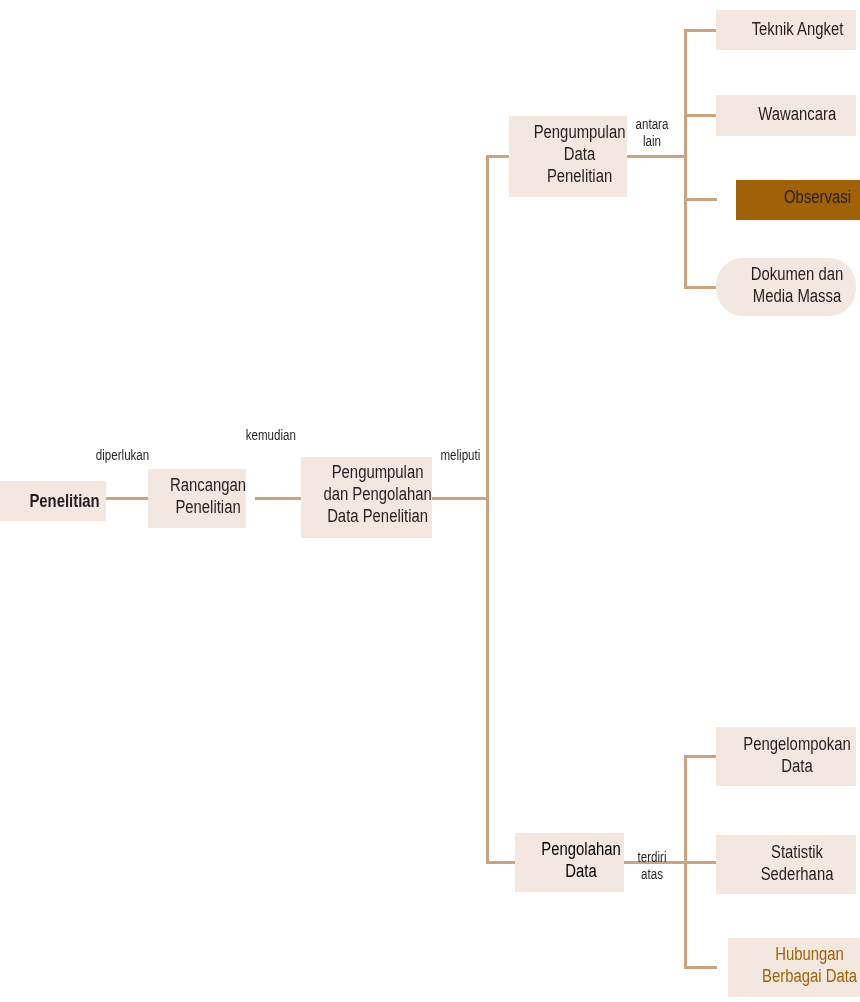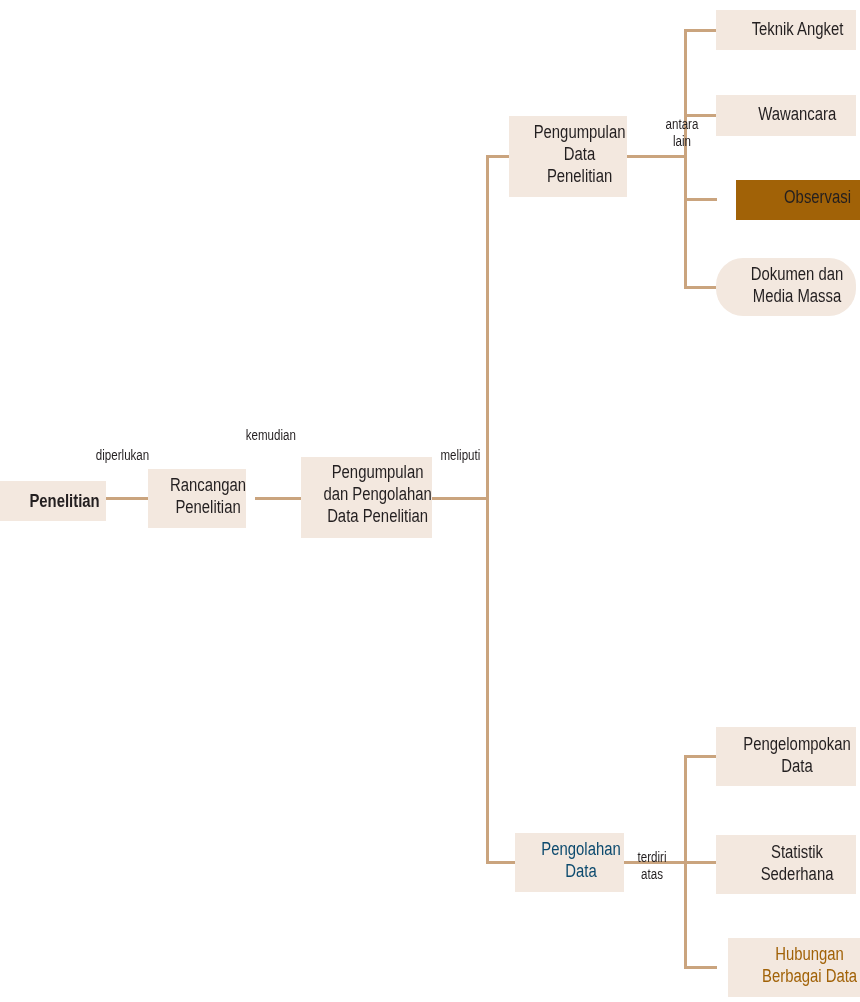--- a/index.html
+++ b/index.html
@@ -84,21 +84,21 @@
 dan Pengolahan
 Data Penelitian</span>
   </div>
 
   <div class="node" style="left: 508.5px; top: 115.7px; width: 118.5px; height: 81.5px; --ty: -2.5px; background: rgb(243, 232, 223); color: rgb(35, 31, 32);">
     <span>Pengumpulan
 Data
 Penelitian</span>
   </div>
 
-  <div class="node" style="left: 515px; top: 832.8px; width: 108.5px; height: 59.5px; --ty: -2.5px; background: rgb(243, 232, 223); color: #0c4a6e;">
+  <div class="node" style="left: 515px; top: 832.8px; width: 108.5px; height: 59.5px; --ty: -2.5px; background: rgb(243, 232, 223); color: #000000;">
     <span>Pengolahan
 Data</span>
   </div>
 
   <div class="node" style="left: 716px; top: 9.8px; width: 139.5px; height: 40px; --ty: -1.2px; background: rgb(243, 232, 223); color: rgb(35, 31, 32);">
     <span>Teknik Angket</span>
   </div>
 
   <div class="node" style="left: 716px; top: 94.8px; width: 139.5px; height: 41px; --ty: -1.2px; background: rgb(243, 232, 223); color: rgb(35, 31, 32);">
     <span>Wawancara</span>
@@ -133,21 +133,21 @@
   </div>
 
   <div class="edge-label" style="left:241px;top:427px;width:54px;">
     <span>kemudian</span>
   </div>
 
   <div class="edge-label" style="left:436.5px;top:447px;width:40px;">
     <span>meliputi</span>
   </div>
 
-  <div class="edge-label" style="left:631.5px;top:116px;width:40px;margin-left:30px;">
+  <div class="edge-label" style="left:631.5px;top:116px;width:40px;">
     <span>antara
 lain</span>
   </div>
 
   <div class="edge-label" style="left:631.5px;top:849px;width:40px;">
     <span>terdiri
 atas</span>
   </div>
 
 </div>

